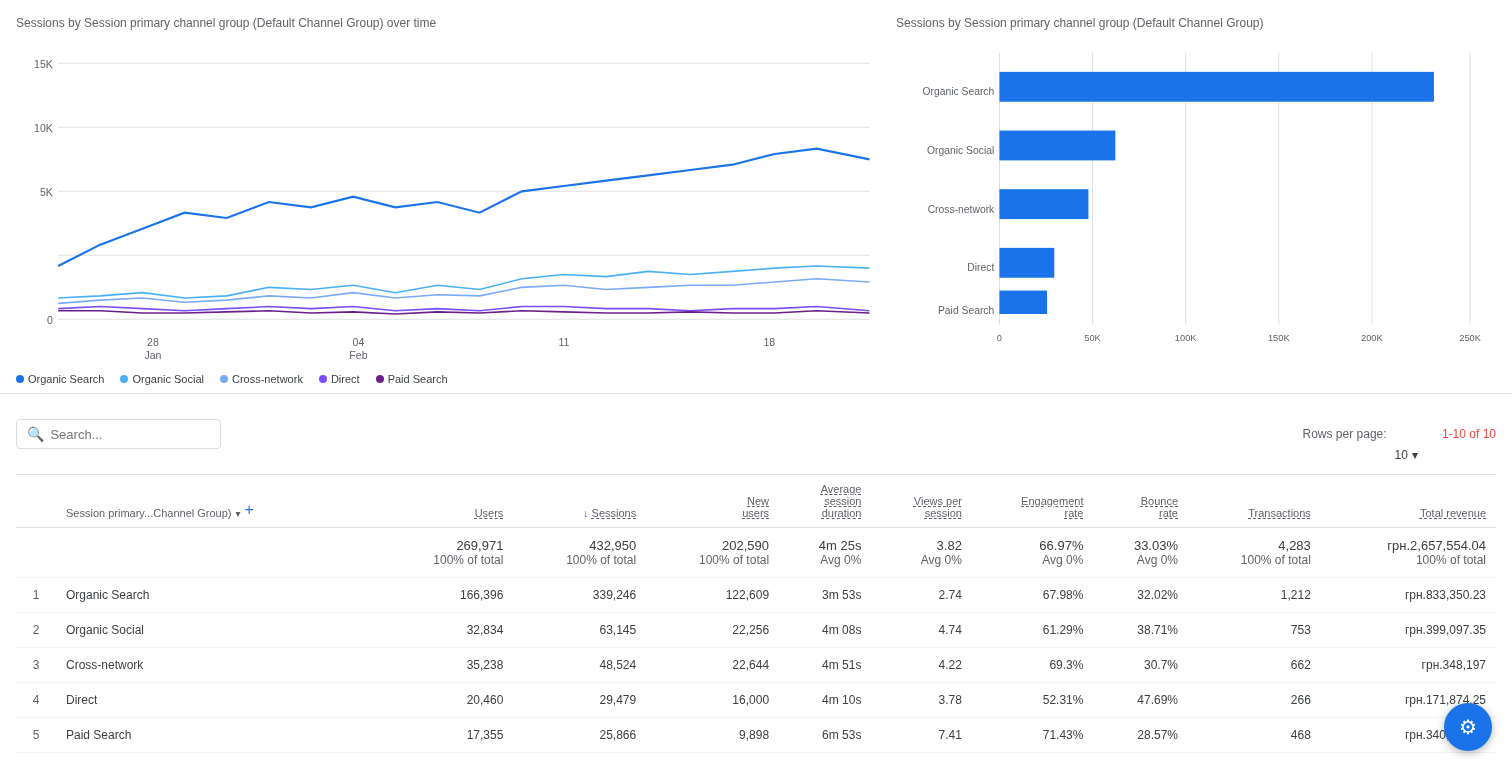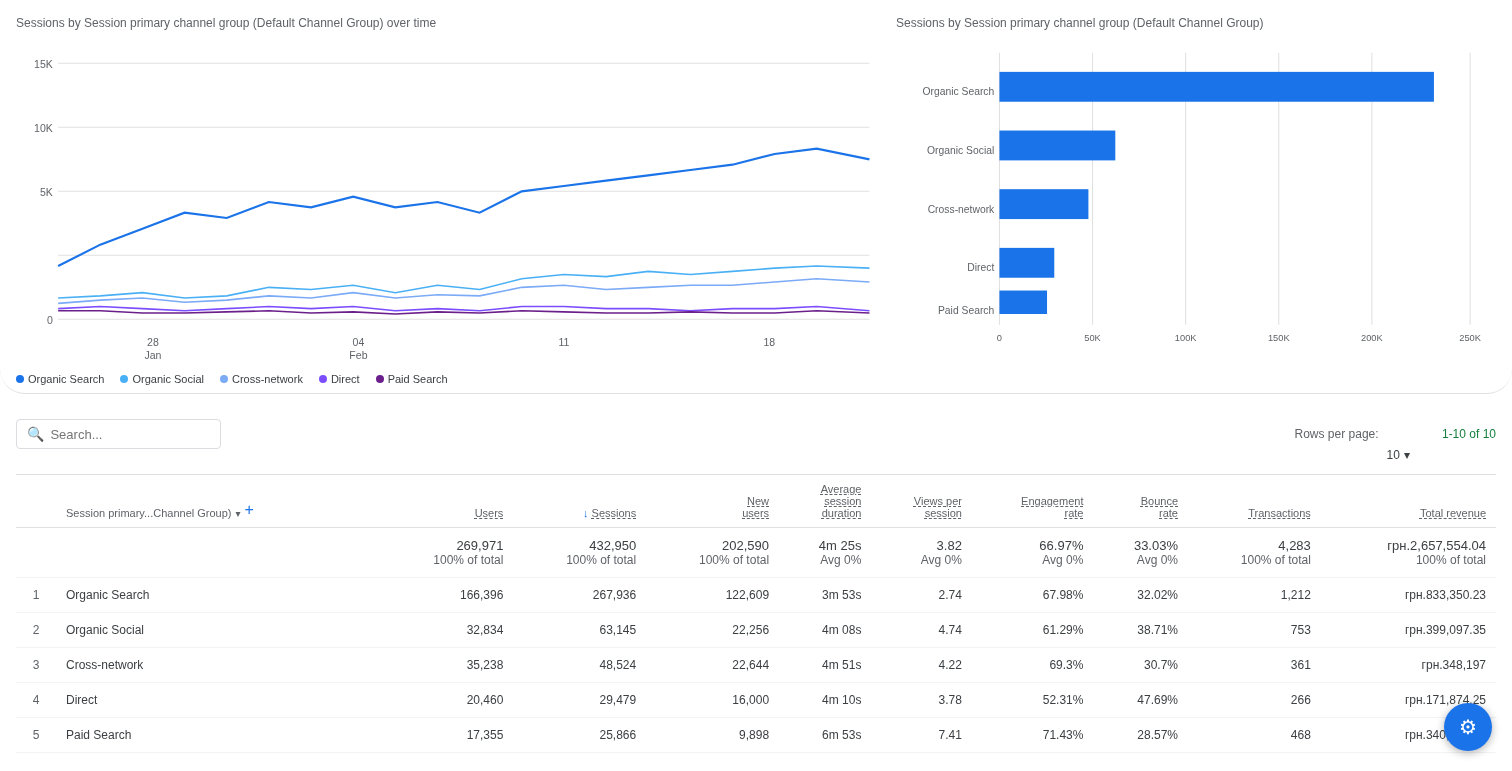--- a/index.html
+++ b/index.html
@@ -1,21 +1,21 @@
 <!DOCTYPE html>
 <html><head>
   <meta charset="utf-8">
   <style>
     * { box-sizing: border-box; margin: 0; padding: 0; }
     body { font-family: 'Google Sans', Arial, sans-serif; font-size: 12px; background: #fff; color: #3c4043; overflow-x: hidden; }
     
     .main-container { width: 1512px; background: #fff; }
     
     
-    .charts-section { display: flex; width: 100%; padding: 16px 16px 8px 16px; border-bottom: 1px solid #e0e0e0; border-radius: 25px; }
+    .charts-section { display: flex; width: 100%; padding: 16px 16px 8px 16px; border-bottom: 1px solid #e0e0e0; }
     
     .line-chart-container { flex: 1; padding-right: 16px; }
     .bar-chart-container { flex: 0 0 600px; }
     
     .chart-title { font-size: 12px; color: #5f6368; margin-bottom: 12px; }
     
     
     .line-chart-wrapper { position: relative; }
     .line-chart-svg { width: 100%; height: 320px; }
     
@@ -32,21 +32,21 @@
     
     .table-controls { display: flex; align-items: center; justify-content: space-between; padding: 12px 0; border-bottom: 1px solid #e0e0e0; }
     
     .search-container { display: flex; align-items: center; gap: 6px; border: 1px solid #dadce0; border-radius: 4px; padding: 6px 10px; min-width: 200px; }
     .search-icon { color: #5f6368; font-size: 14px; }
     .search-input { border: none; outline: none; font-size: 13px; color: #3c4043; width: 160px; background: transparent; }
     
     .pagination-controls { display: flex; align-items: center; gap: 8px; }
     .rows-per-page-label { font-size: 12px; color: #5f6368; margin-left: 20px; }
     .rows-select { display: flex; align-items: center; gap: 4px; cursor: pointer; font-size: 12px; color: #3c4043; border: none; background: none; margin-top: 42px; }
-    .page-info { font-size: 12px; color: #15803d; font-weight: 500; margin-left: 24px; }
+    .page-info { font-size: 12px; color: #ef4444; font-weight: 500; margin-left: 16px; }
     
     
     .data-table { width: 100%; border-collapse: collapse; }
     .data-table th { font-size: 11px; color: #5f6368; font-weight: 500; text-align: right; padding: 8px 10px; border-bottom: 1px solid #e0e0e0; vertical-align: bottom; cursor: pointer; }
     .data-table th:first-child { text-align: left; }
     .data-table th.col-dimension { text-align: left; min-width: 220px; }
     .data-table th .col-header-text { text-decoration: underline; text-decoration-style: dashed; }
     .data-table td { font-size: 12px; color: #3c4043; text-align: right; padding: 10px 10px; border-bottom: 1px solid #f1f3f4; }
     .data-table td:first-child { text-align: center; width: 40px; color: #5f6368; }
     .data-table td.dim-cell { text-align: left; font-weight: 500; }
@@ -245,21 +245,21 @@
           <td>
             <span class="total-main">грн.2,657,554.04</span>
             <span class="total-sub">100% of total</span>
           </td>
         </tr>
 
       <tr>
       <td>1</td>
       <td class="dim-cell">Organic Search</td>
       <td>166,396</td>
-      <td>267,936</td>
+      <td>339,246</td>
       <td class="link-blue">122,609</td>
       <td>3m 53s</td>
       <td>2.74</td>
       <td>67.98%</td>
       <td>32.02%</td>
       <td>1,212</td>
       <td>грн.833,350.23</td>
     </tr>
           <tr>
       <td>2</td>
@@ -277,21 +277,21 @@
           <tr>
       <td>3</td>
       <td class="dim-cell">Cross-network</td>
       <td>35,238</td>
       <td>48,524</td>
       <td class="link-blue">22,644</td>
       <td>4m 51s</td>
       <td>4.22</td>
       <td>69.3%</td>
       <td>30.7%</td>
-      <td>361</td>
+      <td>662</td>
       <td>грн.348,197</td>
     </tr>
           <tr>
       <td>4</td>
       <td class="dim-cell">Direct</td>
       <td>20,460</td>
       <td>29,479</td>
       <td class="link-blue">16,000</td>
       <td>4m 10s</td>
       <td>3.78</td>

